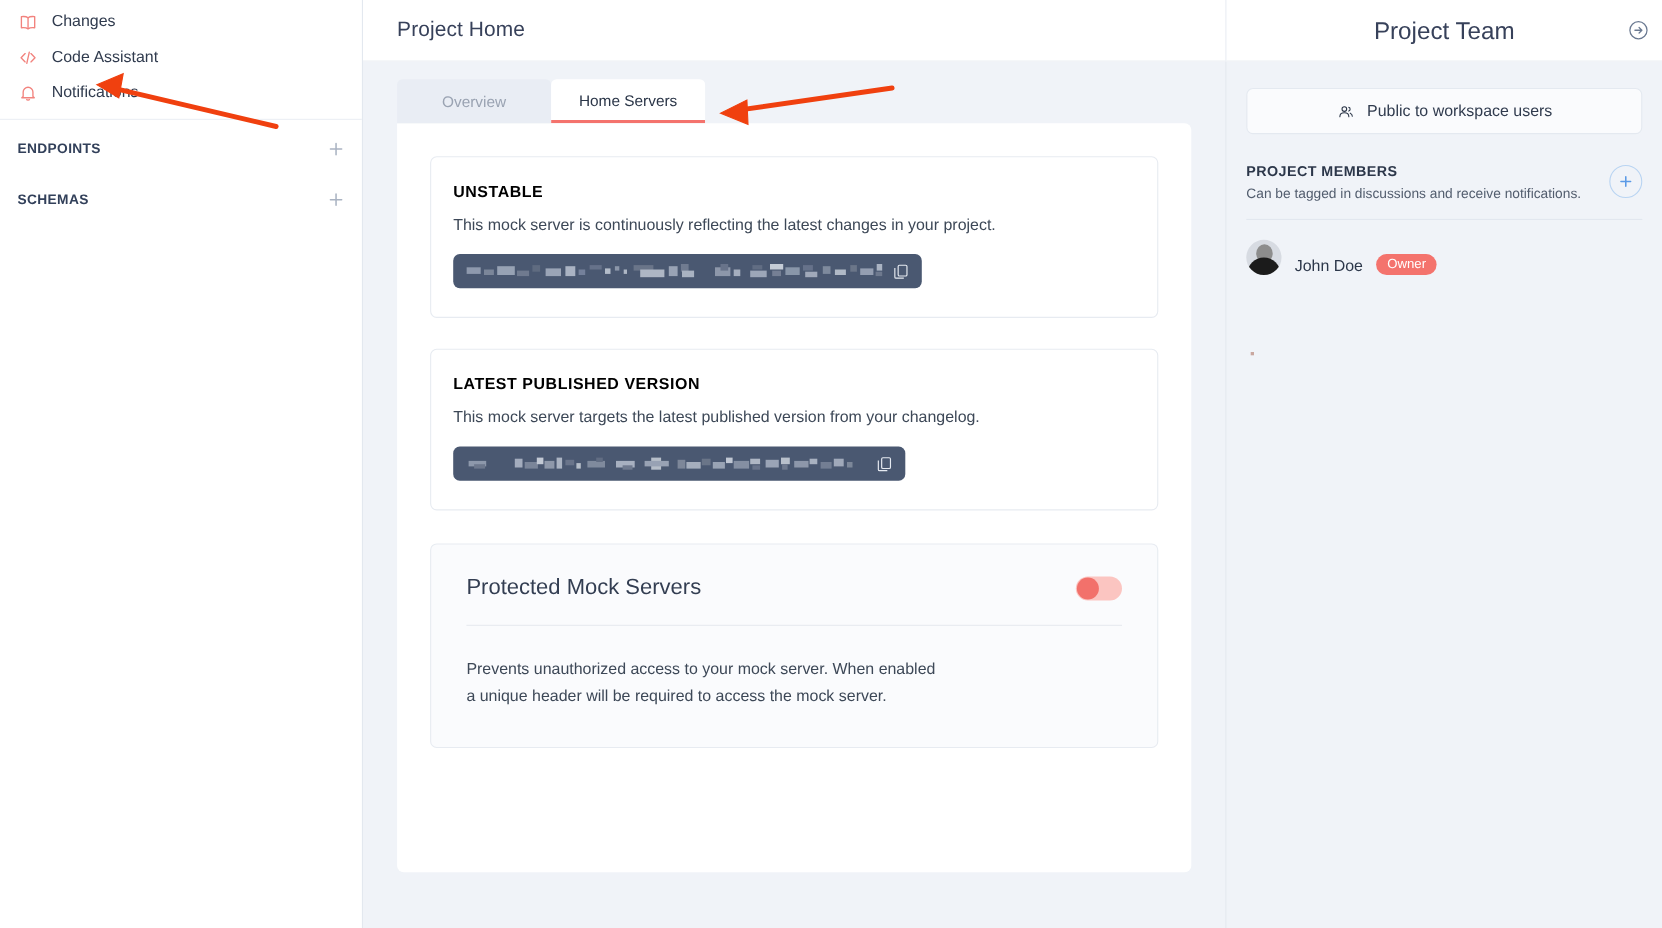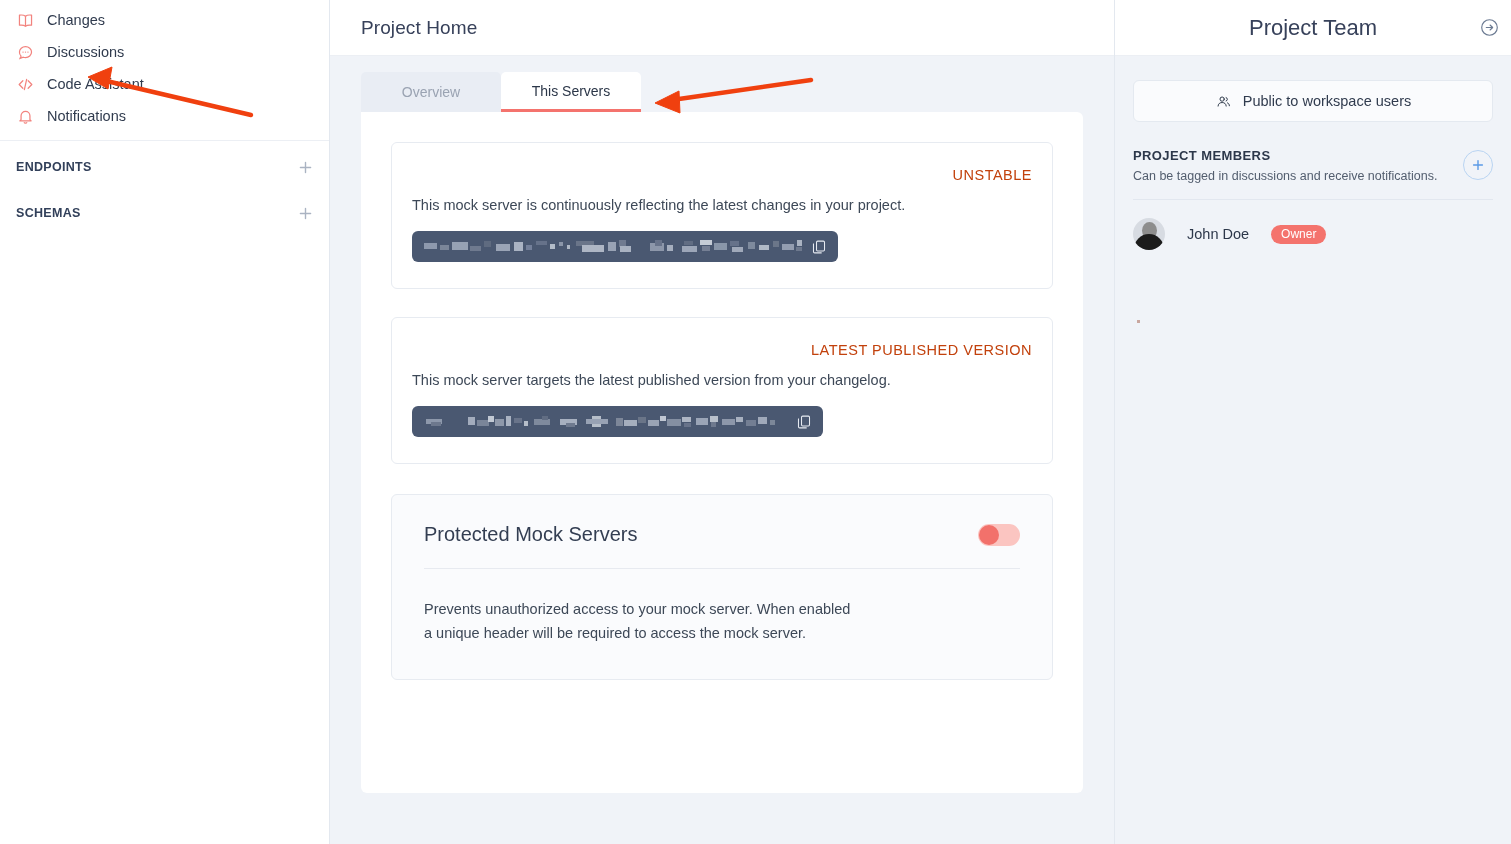--- a/index.html
+++ b/index.html
@@ -90,22 +90,22 @@
   .panel {
     background: #ffffff; border-radius: 0 6px 6px 6px;
     height: 681px; padding: 30px; overflow: hidden;
   }
 
   .card {
     border: 1px solid #e7ebf1; border-radius: 6px;
     padding: 24px 20px 26px 20px; margin-bottom: 28px; background: #fff;
   }
   .card-title {
-    font-size: 14.5px; font-weight: normal; color: #c2410c;
-    letter-spacing: .5px; margin-bottom: 14px; text-align: right;
+    font-size: 14.5px; font-weight: bold; color: #000000;
+    letter-spacing: .5px; margin-bottom: 14px;
   }
   .card-desc { font-size: 14.5px; color: #3d4857; margin-bottom: 18px; }
 
   .url-bar {
     background: #4a5871; border-radius: 6px; height: 31px;
     display: flex; align-items: center; padding: 0 10px 0 12px;
     position: relative; overflow: hidden;
   }
   .mosaic { flex: 1; height: 14px; position: relative; overflow: hidden; }
   .mosaic i { position: absolute; display: block; }
@@ -171,21 +171,21 @@
     font-size: 13px; font-weight: bold; color: #2c374a; letter-spacing: .4px;
   }
   .members-sub { font-size: 12.5px; color: #525d6e; margin-top: 6px; }
   .add-member {
     width: 30px; height: 30px; border-radius: 50%; border: 1px solid #b9d4f2;
     display: flex; align-items: center; justify-content: center;
     color: #5b9ae6; cursor: pointer; flex: 0 0 30px; margin-top: 2px;
   }
   .members-sep { height: 1px; background: #e2e7ef; margin: 16px 0 0 0; }
 
-  .member-row { display: flex; align-items: center; gap: 22px; padding: 18px 0 0 0; }
+  .member-row { display: flex; align-items: flex-end; gap: 12px; padding: 18px 0 0 0; }
   .avatar {
     width: 32px; height: 32px; border-radius: 50%; overflow: hidden;
     background: #d7dbe2; position: relative; flex: 0 0 32px;
   }
   .avatar .head {
     position: absolute; width: 15px; height: 17px; border-radius: 50%;
     background: #8d8d8d; left: 8.5px; top: 4px;
   }
   .avatar .body {
     position: absolute; width: 30px; height: 16px; border-radius: 15px 15px 0 0;
@@ -216,31 +216,20 @@
         <span class="nav-ico">
           <svg width="17" height="17" viewBox="0 0 18 18" fill="none" stroke="currentColor" stroke-width="1.3" stroke-linejoin="round">
             <path d="M9 4.4 C7.5 3.2 5.2 3 2.6 3.3 V14 C5.2 13.7 7.5 13.9 9 15.1 C10.5 13.9 12.8 13.7 15.4 14 V3.3 C12.8 3 10.5 3.2 9 4.4 Z"></path>
             <path d="M9 4.4 V15.1"></path>
           </svg>
         </span>
         <span class="nav-lbl">Changes</span>
       </div>
       <div class="nav-item">
         <span class="nav-ico">
-          <svg width="17" height="17" viewBox="0 0 18 18" fill="none" stroke="currentColor" stroke-width="1.3">
-            <path d="M15.4 8.6 c0 3.2-2.9 5.8-6.4 5.8 a7.4 7.4 0 0 1-2.3-.35 L3.2 15.3 l1.1-2.5 A5.5 5.5 0 0 1 2.6 8.6 C2.6 5.4 5.5 2.8 9 2.8 s6.4 2.6 6.4 5.8 Z"></path>
-            <circle cx="6.4" cy="8.6" r=".75" fill="currentColor" stroke="none"></circle>
-            <circle cx="9" cy="8.6" r=".75" fill="currentColor" stroke="none"></circle>
-            <circle cx="11.6" cy="8.6" r=".75" fill="currentColor" stroke="none"></circle>
-          </svg>
-        </span>
-        <span class="nav-lbl">Discussions</span>
-      </div>
-      <div class="nav-item">
-        <span class="nav-ico">
           <svg width="17" height="17" viewBox="0 0 18 18" fill="none" stroke="currentColor" stroke-width="1.3" stroke-linecap="round" stroke-linejoin="round">
             <path d="M6.2 5 L2.3 9 L6.2 13"></path>
             <path d="M11.8 5 L15.7 9 L11.8 13"></path>
             <path d="M10.2 3.6 L7.8 14.4"></path>
           </svg>
         </span>
         <span class="nav-lbl">Code Assistant</span>
       </div>
       <div class="nav-item">
         <span class="nav-ico">
@@ -275,21 +264,21 @@
     <div class="center-header">
       <div class="center-title">Project Home</div>
     </div>
 
     <div class="center-body">
       <div class="tabs">
         <div class="tab">
           <span>Overview</span>
         </div>
         <div class="tab active">
-          <span>This Servers</span>
+          <span>Home Servers</span>
         </div>
       </div>
 
       <div class="panel">
 
         <div class="card">
           <div class="card-title">UNSTABLE</div>
           <div class="card-desc">This mock server is continuously reflecting the latest changes in your project.</div>
           <div class="url-bar" style="width:426px">
             <div class="mosaic">

